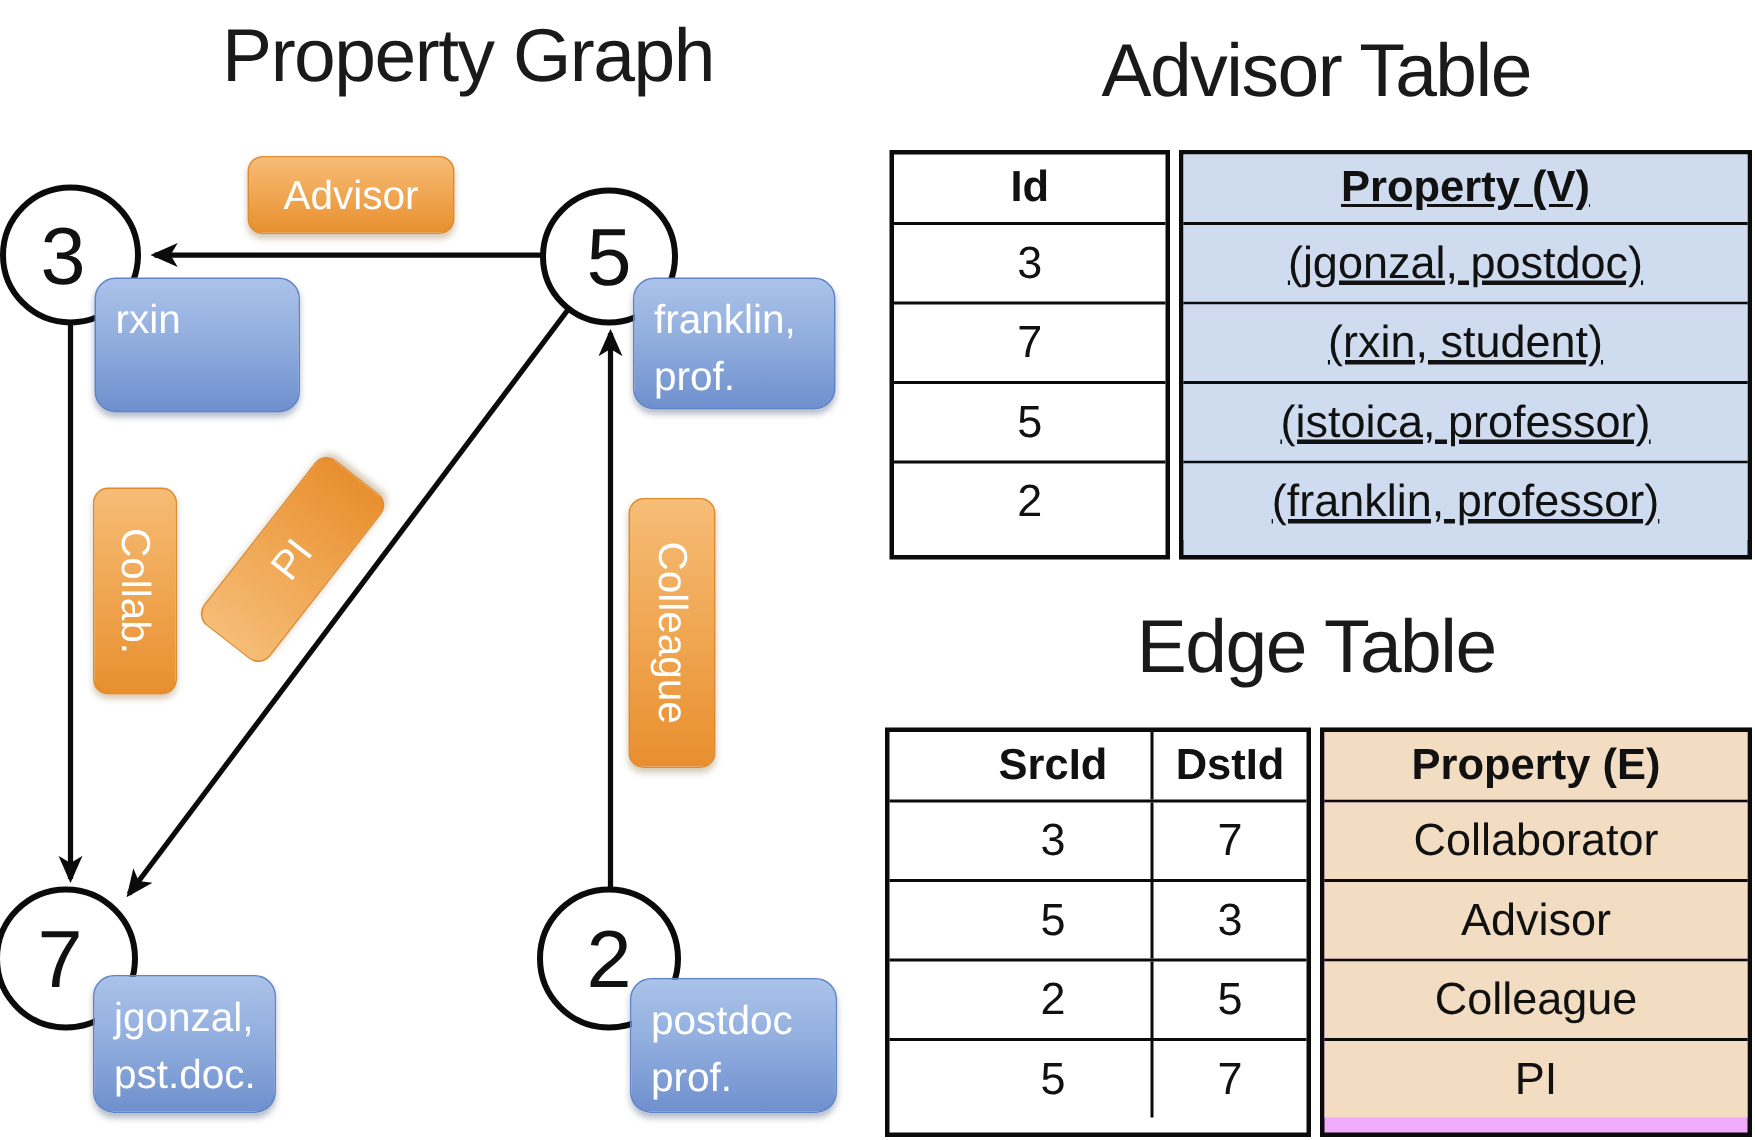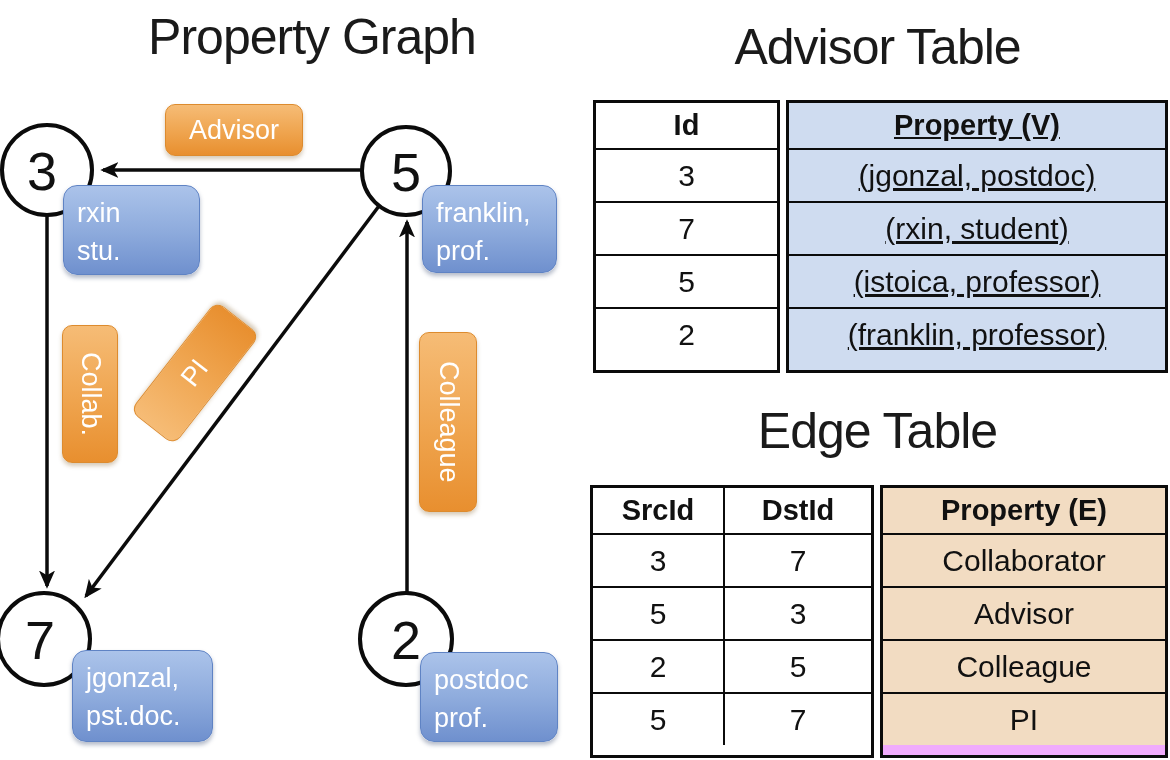--- a/index.html
+++ b/index.html
@@ -40,40 +40,40 @@
   .vertex-prop-box{
     position:absolute;
     background:linear-gradient(180deg,#ABC3EA 0%,#8FACDD 50%,#6F90CE 100%);
     border:1px solid #5F83C4;border-radius:14px;color:#ffffff;
     font-size:27px;line-height:1.42;padding:8px 20px 0 13px;
     box-shadow:0 3px 4px rgba(40,60,100,0.35);
   }
   .vertex-prop-box span{display:block;}
   #prop-box-3{left:63px;top:185px;width:137px;height:90px;}
   #prop-box-5{left:422px;top:185px;width:135px;height:88px;}
-  #prop-box-7{left:72px;top:650px;width:141px;height:92px;}
+  #prop-box-7{left:62px;top:650px;width:122px;height:92px;text-align:center;}
   #prop-box-2{left:420px;top:652px;width:138px;height:90px;}
 
   
   .tbl{position:absolute;border:3px solid #0b0b0b;background:#fff;}
   .tbl .row{display:flex;height:53px;border-top:2px solid #0b0b0b;}
   .tbl .row.hdr{height:45px;border-top:none;}
   .cell{
     flex:1;display:flex;align-items:center;justify-content:center;
     font-size:30px;font-weight:300;white-space:nowrap;
   }
   .hdr .cell{font-weight:bold;font-size:29px;}
   .cell.split{border-left:2px solid #0b0b0b;}
   .bg-blue{background:#CFDCF0;}
   .bg-tan{background:#F2DCC2;}
 
   #vt-id{left:593px;top:100px;width:187px;height:273px;}
   #vt-prop{left:786px;top:100px;width:382px;height:273px;background:#CFDCF0;text-decoration:underline;}
   #et-ids{left:590px;top:485px;width:284px;height:273px;}
-  #et-ids .cell:first-child{flex:0 0 130px;}
+  #et-ids .cell:first-child{flex:0 0 130px;margin-left:44px;}
   #et-prop{left:880px;top:485px;width:288px;height:273px;background:#f0abfc;}
 </style>
 </head>
 <body>
 
 <div class="panel-title" id="graph-title">Property Graph</div>
 
 <svg id="graph-svg" width="580" height="760" viewBox="0 0 580 760">
   <defs>
     <marker id="arrow" viewBox="0 0 10 10" refX="8.5" refY="5" markerWidth="5.2" markerHeight="5.2" orient="auto">
@@ -105,21 +105,20 @@
 </div>
 <div class="edge-label" id="edge-label-pi">
   <span class="vtext">PI</span>
 </div>
 <div class="edge-label" id="edge-label-colleague">
   <span class="vtext">Colleague</span>
 </div>
 
 <div class="vertex-prop-box" id="prop-box-3">
   <span>rxin</span>
-  <span>stu.</span>
 </div>
 <div class="vertex-prop-box" id="prop-box-5">
   <span>franklin,</span>
   <span>prof.</span>
 </div>
 <div class="vertex-prop-box" id="prop-box-7">
   <span>jgonzal,</span>
   <span>pst.doc.</span>
 </div>
 <div class="vertex-prop-box" id="prop-box-2">

